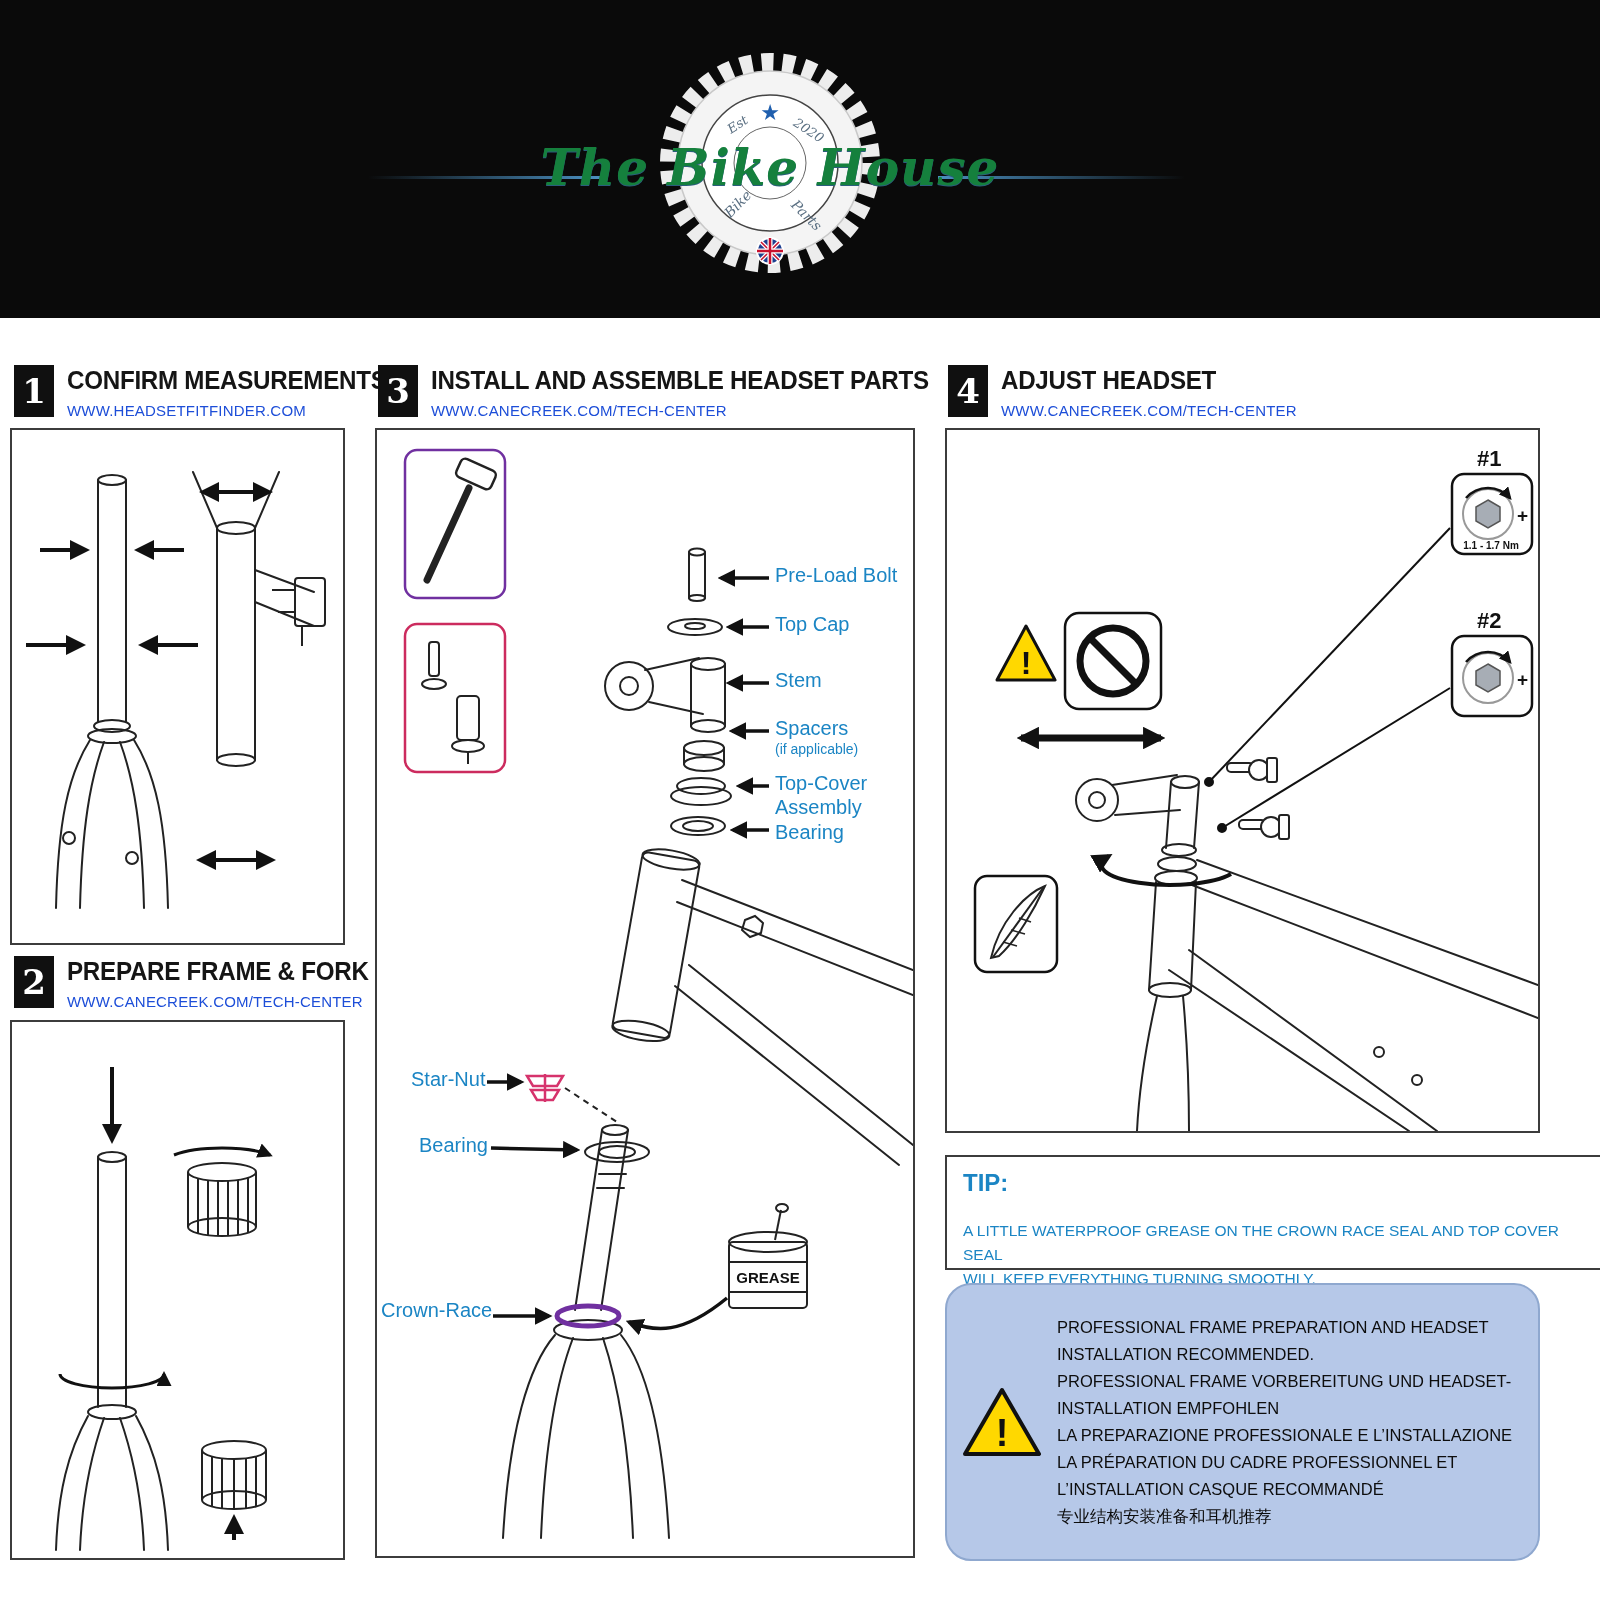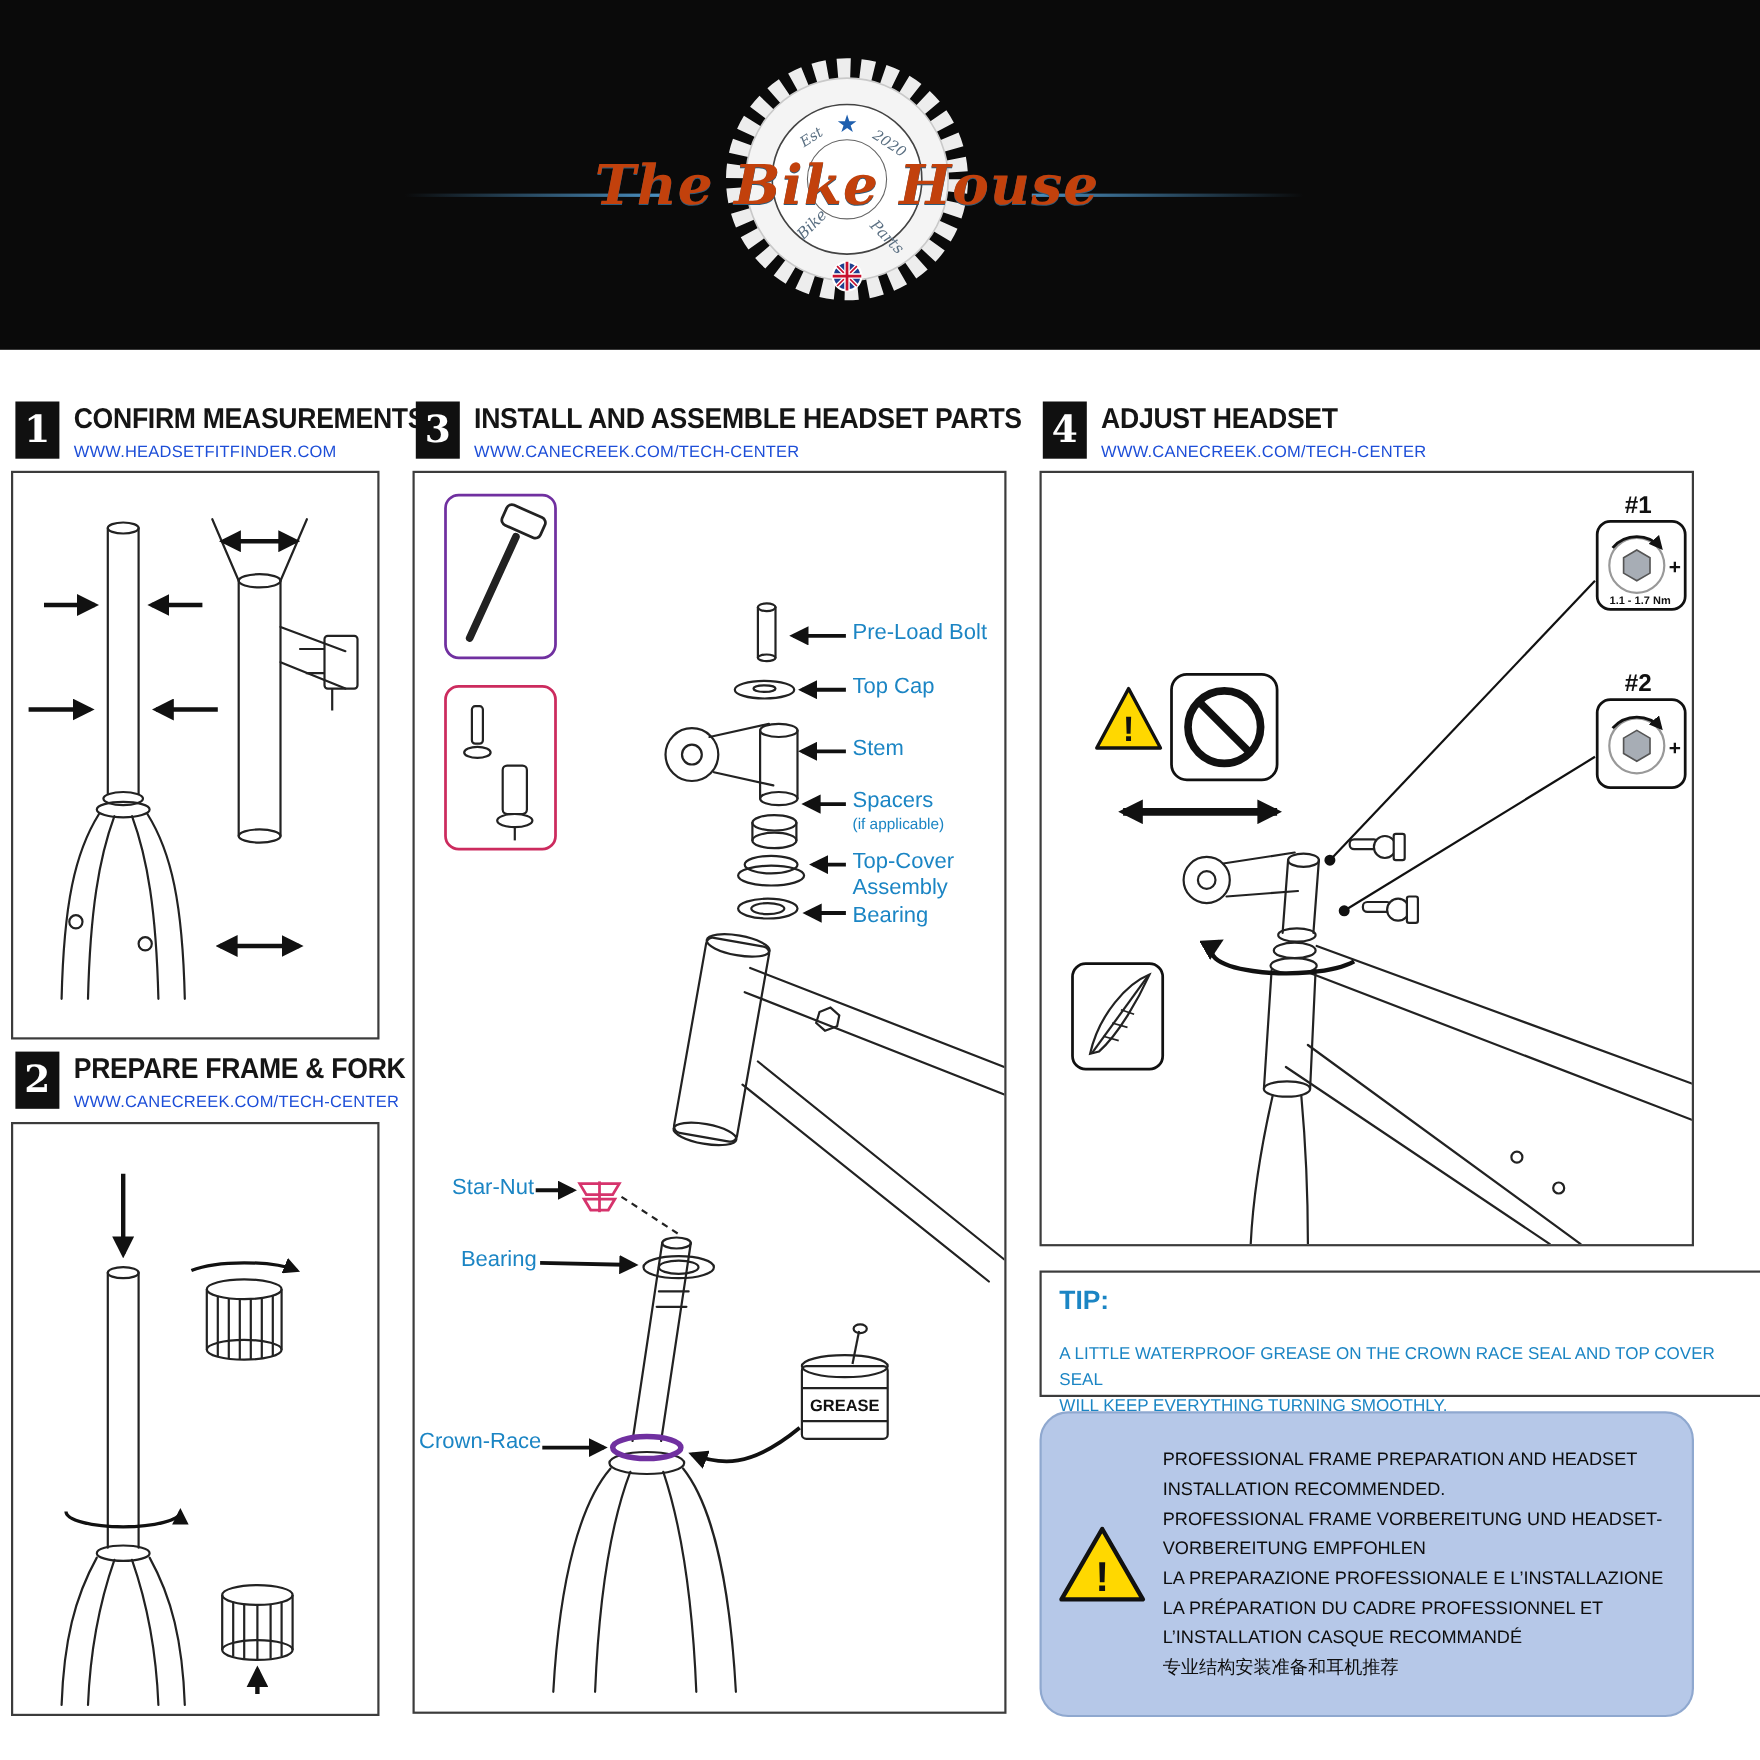--- a/index.html
+++ b/index.html
@@ -5,21 +5,21 @@
   * { margin:0; padding:0; box-sizing:border-box; }
   body { background:#ffffff; font-family:"Liberation Sans", sans-serif; color:#111; }
   svg { font-family:"Liberation Sans", sans-serif; }
   .page { position:relative; width:1600px; height:1600px; background:#fff; overflow:hidden; }
 
   
   .banner { position:absolute; left:0; top:0; width:1600px; height:318px; background:#0a0a0a; }
   .gear-wrap { position:absolute; left:645px; top:38px; width:250px; height:250px; }
   .brand-script { position:absolute; left:0; top:138px; width:1540px; text-align:center;
     font-family:"DejaVu Serif", serif; font-style:italic; font-weight:bold;
-    font-size:50px; color:#c2410c; letter-spacing:1px; z-index:3;
+    font-size:50px; color:#15803d; letter-spacing:1px; z-index:3;
     text-shadow:0 1px 0 #2b5d7d; }
   .deco-line { position:absolute; height:3px; top:176px; z-index:2; }
   .deco-line.left  { left:368px; width:232px; background:linear-gradient(to left, #4a8fc0, transparent); }
   .deco-line.right { left:938px; width:247px; background:linear-gradient(to right, #4a8fc0, transparent); }
 
   
   .step-head { position:absolute; display:flex; gap:13px; }
   .step-num { width:40px; height:52px; background:#101010; color:#fff; font-size:34px; font-weight:bold;
     display:flex; align-items:center; justify-content:center; font-family:"DejaVu Serif", serif; }
   .step-title { font-size:26px; font-weight:bold; color:#151515; white-space:nowrap;
@@ -429,21 +429,21 @@
 
   <div class="notice">
     <svg width="82" height="74" viewBox="0 0 82 74" style="flex:0 0 auto;">
       <path d="M41,5 L78,69 L4,69 Z" fill="#ffd800" stroke="#111" stroke-width="4" stroke-linejoin="round"></path>
       <text x="41" y="61" text-anchor="middle" font-size="38" font-weight="bold" fill="#111">!</text>
     </svg>
     <div class="notice-text">
       <div>PROFESSIONAL FRAME PREPARATION AND HEADSET</div>
       <div>INSTALLATION RECOMMENDED.</div>
       <div>PROFESSIONAL FRAME VORBEREITUNG UND HEADSET-</div>
-      <div>VORBEREITUNG EMPFOHLEN</div>
+      <div>INSTALLATION EMPFOHLEN</div>
       <div>LA PREPARAZIONE PROFESSIONALE E L’INSTALLAZIONE</div>
       <div>LA PRÉPARATION DU CADRE PROFESSIONNEL ET</div>
       <div>L’INSTALLATION CASQUE RECOMMANDÉ</div>
       <div>专业结构安装准备和耳机推荐</div>
     </div>
   </div>
 
 </div>
 
 </body></html>

